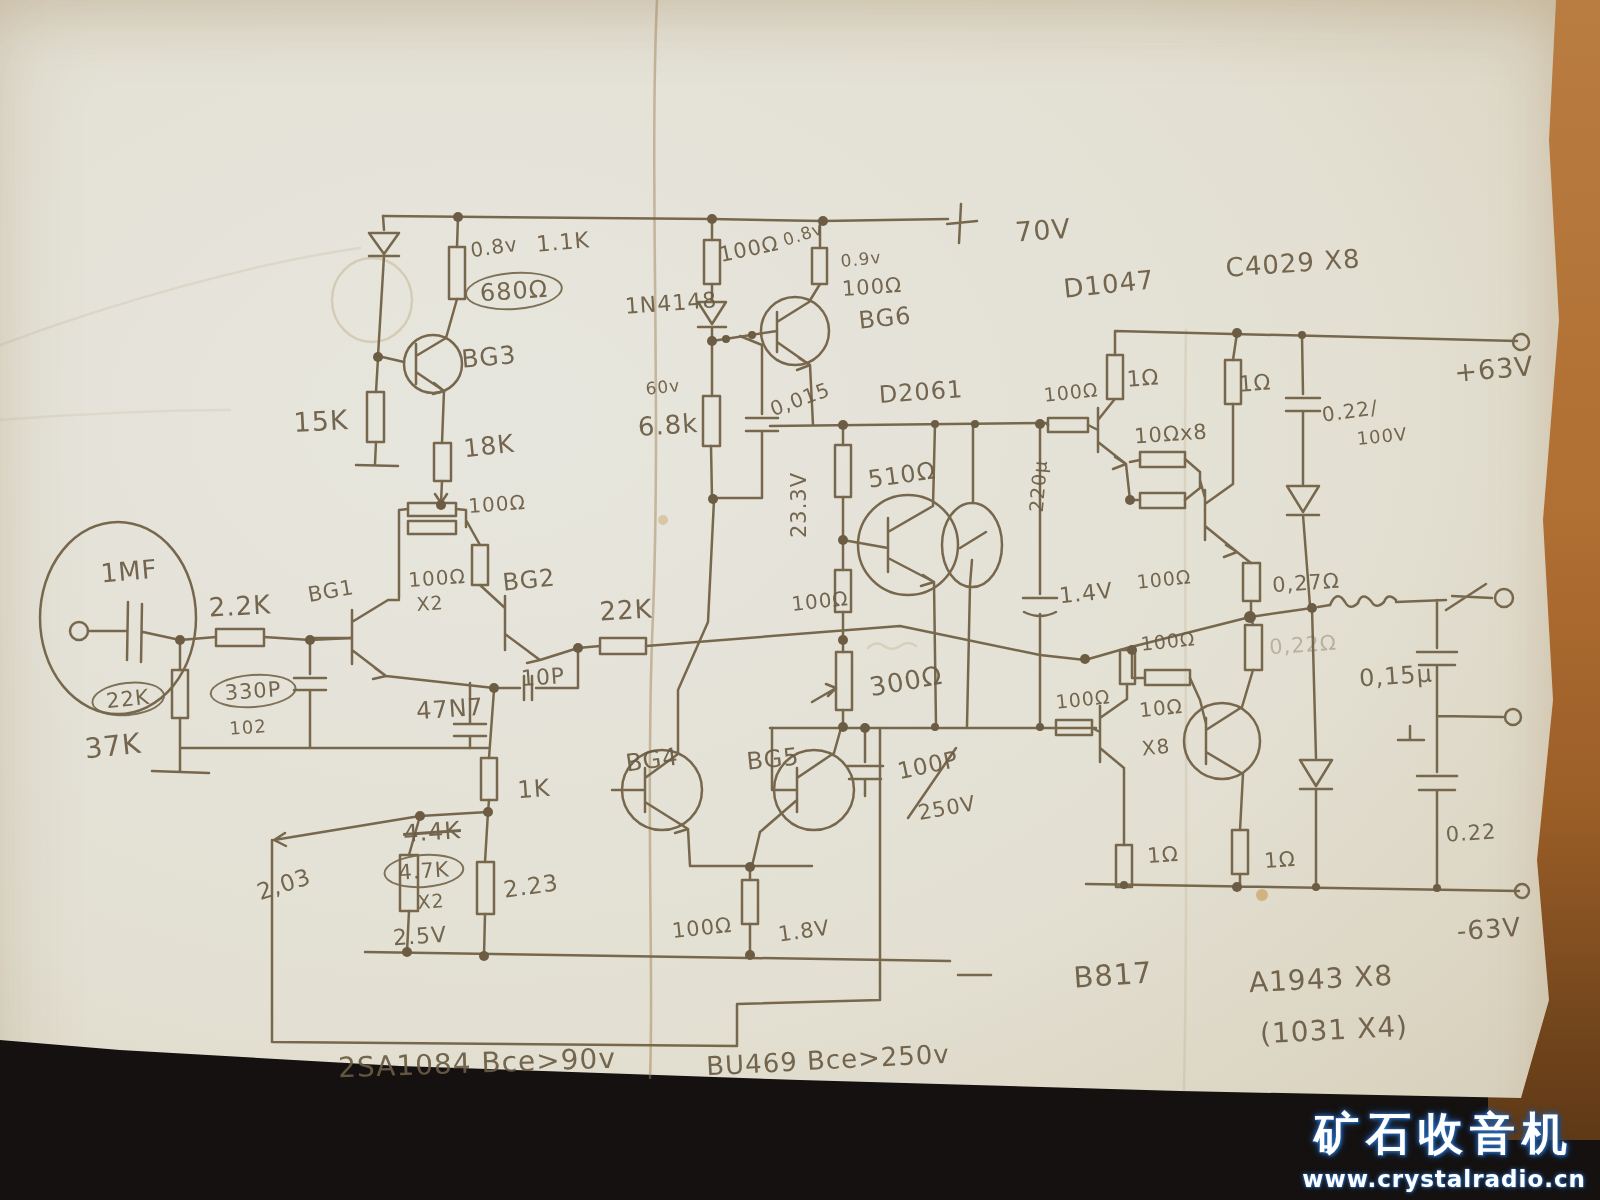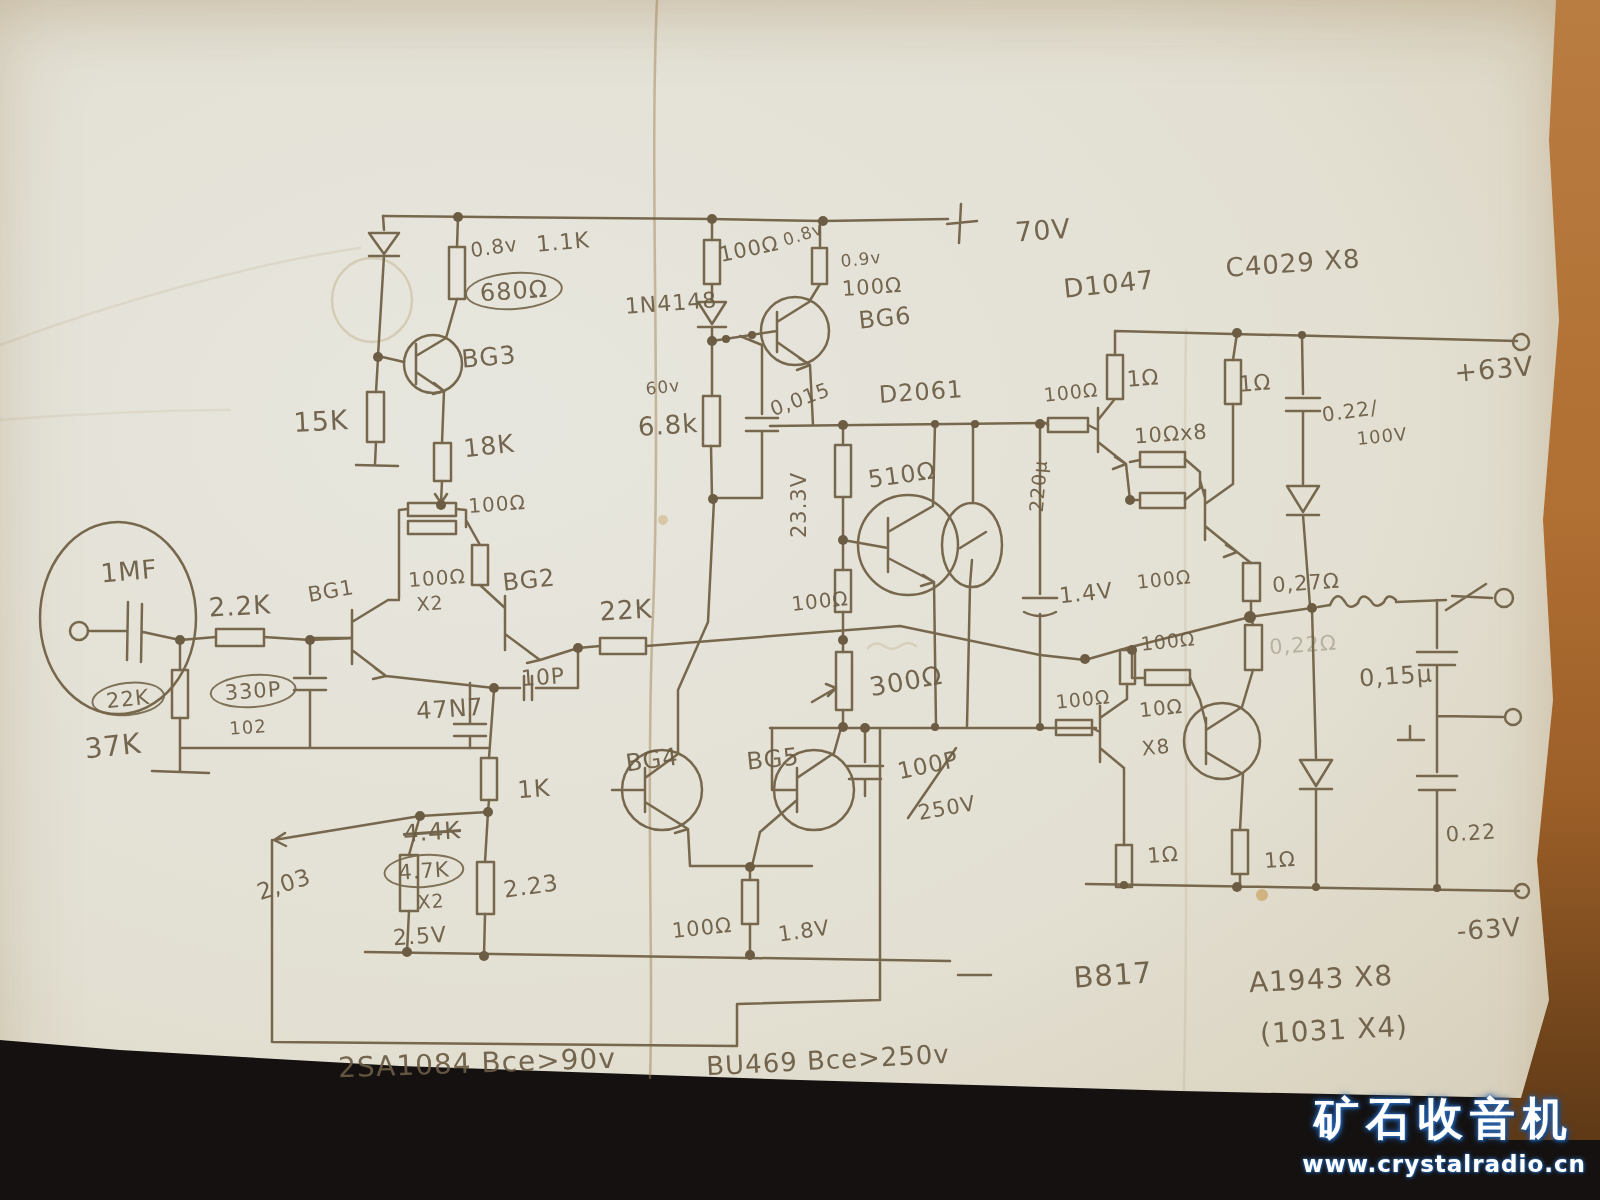--- a/index.html
+++ b/index.html
@@ -17,21 +17,21 @@
   .pencil-svg *{fill:none;stroke:#77684d;stroke-width:2.5;stroke-linecap:round;stroke-linejoin:round;}
   .pencil-svg .dot{fill:#6b5c43;stroke:none;}
   .pencil-svg .crease{stroke:#9e7f4f;}
   .pencil-svg .faintink{stroke:#c6b897;}
   .pencil-svg .stain{stroke:none;fill:#c49043;}
   #labels{position:absolute;left:0;top:0;width:1600px;height:1200px;z-index:4;}
   .lbl{position:absolute;color:#6a5b43;white-space:nowrap;opacity:.92;letter-spacing:1px;}
   .lbl.circled{border:2px solid #77684d;border-radius:50%;padding:3px 13px;}
   .lbl.strike{text-decoration:line-through;text-decoration-thickness:2.5px;text-decoration-color:#6a5b43;}
   .lbl.faint{opacity:.35;}
-  .watermark{position:absolute;right:14px;bottom:23px;z-index:6;text-align:center;margin-top:14px;}
+  .watermark{position:absolute;right:14px;bottom:8px;z-index:6;text-align:center;margin-top:14px;}
   .wm-title{font-size:45px;font-weight:bold;color:#ffffff;letter-spacing:7px;
      text-shadow:0 0 2px #2e6fc0,0 0 5px #2e6fc0,0 0 9px #1e4f92,2px 2px 2px #10304f;}
   .wm-url{font-size:23px;font-weight:bold;color:#ffffff;letter-spacing:1px;margin-top:2px;
      text-shadow:0 0 2px #2e6fc0,0 0 5px #2e6fc0,1px 1px 1px #10304f;}
 </style>
 </head>
 <body>
 
 <div class="stage">
 

